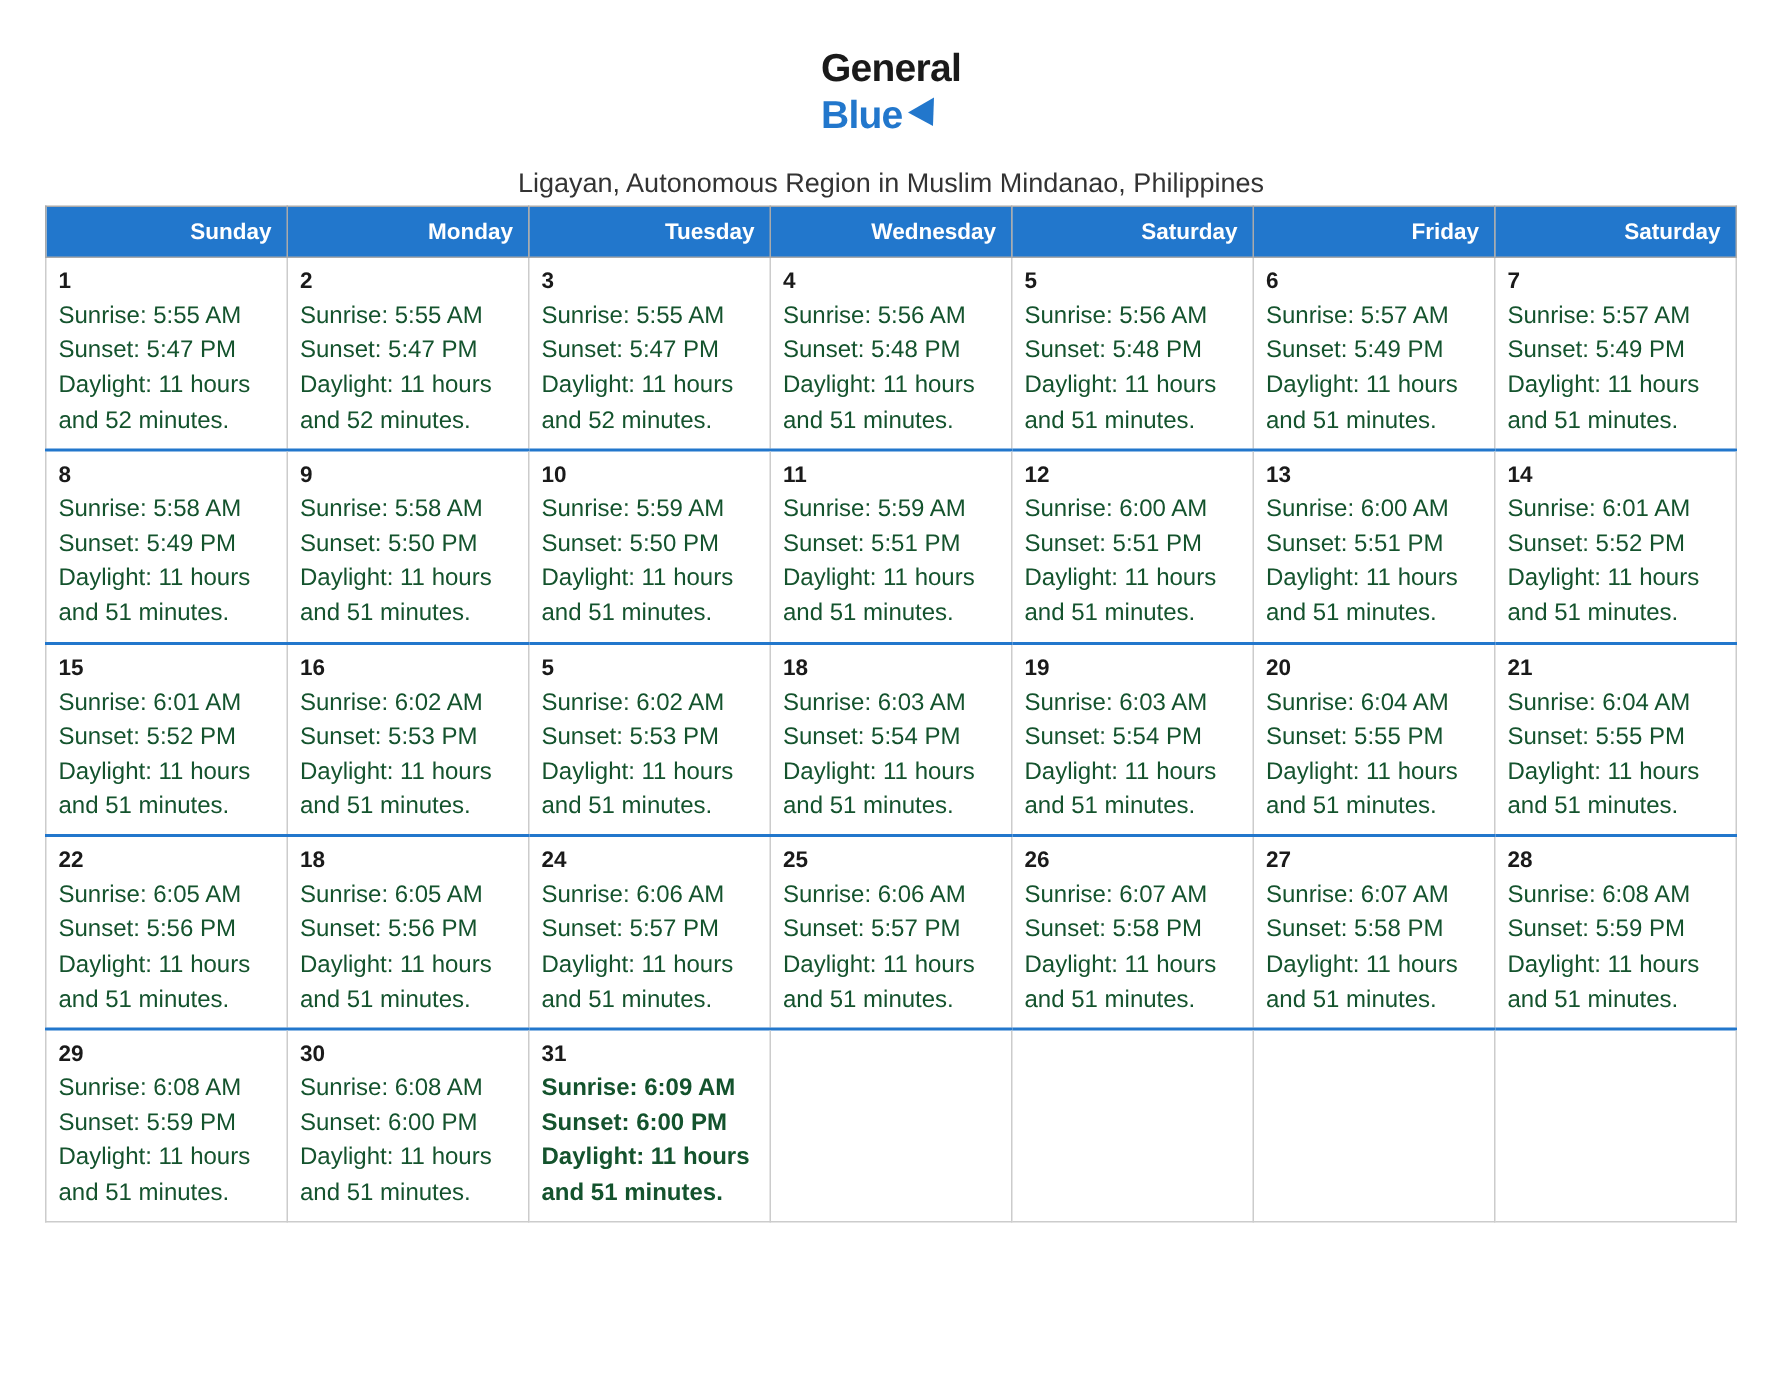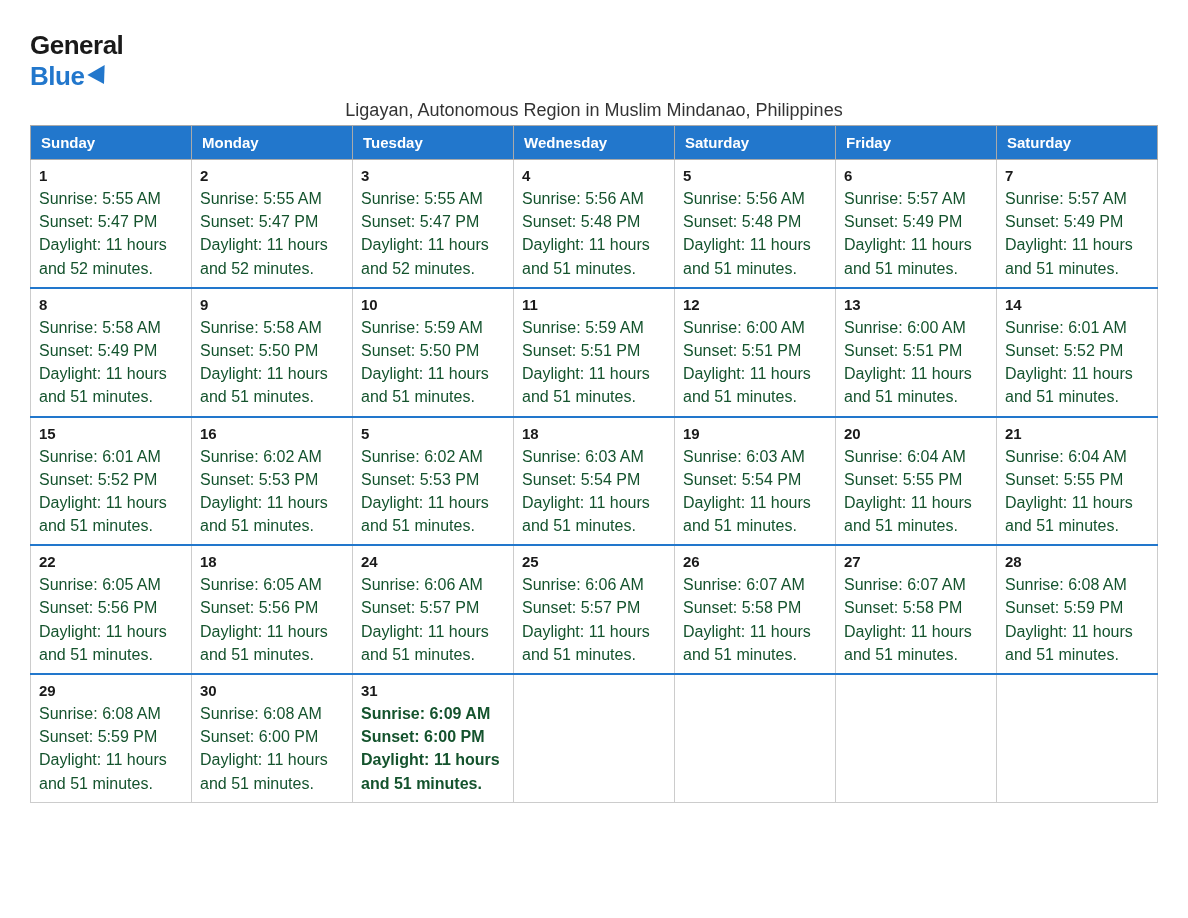--- a/index.html
+++ b/index.html
@@ -5,23 +5,23 @@
     * { margin: 0; padding: 0; box-sizing: border-box; }
     body {
       font-family: Arial, sans-serif;
       background: #ffffff;
       width: 1188px;
       min-height: 918px;
       padding: 20px 30px;
     }
     .header-area {
       display: flex;
-      justify-content: flex-start;
+      justify-content: center;
       align-items: flex-start;
-      margin-bottom: 8px;
+      margin-bottom: 20px;
     }
     .logo {
       display: flex;
       flex-direction: column;
       align-items: flex-start;
       margin-top: 10px;
     }
     .logo-general {
       font-size: 26px;
       font-weight: bold;
@@ -63,21 +63,21 @@
       width: 100%;
       border-collapse: collapse;
       border: 1px solid #aaaaaa;
     }
     .calendar-table th {
       background-color: #2277cc;
       color: white;
       font-size: 15px;
       font-weight: bold;
       padding: 8px 10px;
-      text-align: left;
+      text-align: right;
       border: 1px solid #aaaaaa;
     }
     .calendar-table td {
       vertical-align: top;
       border: 1px solid #cccccc;
       padding: 7px 8px;
       width: 14.28%;
       min-height: 100px;
       font-size: 12.5px;
       color: #222;

